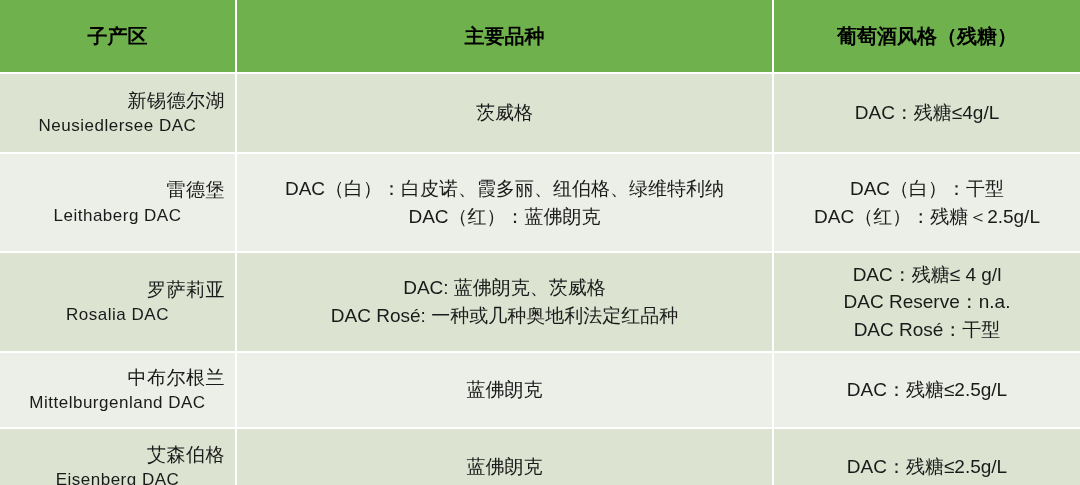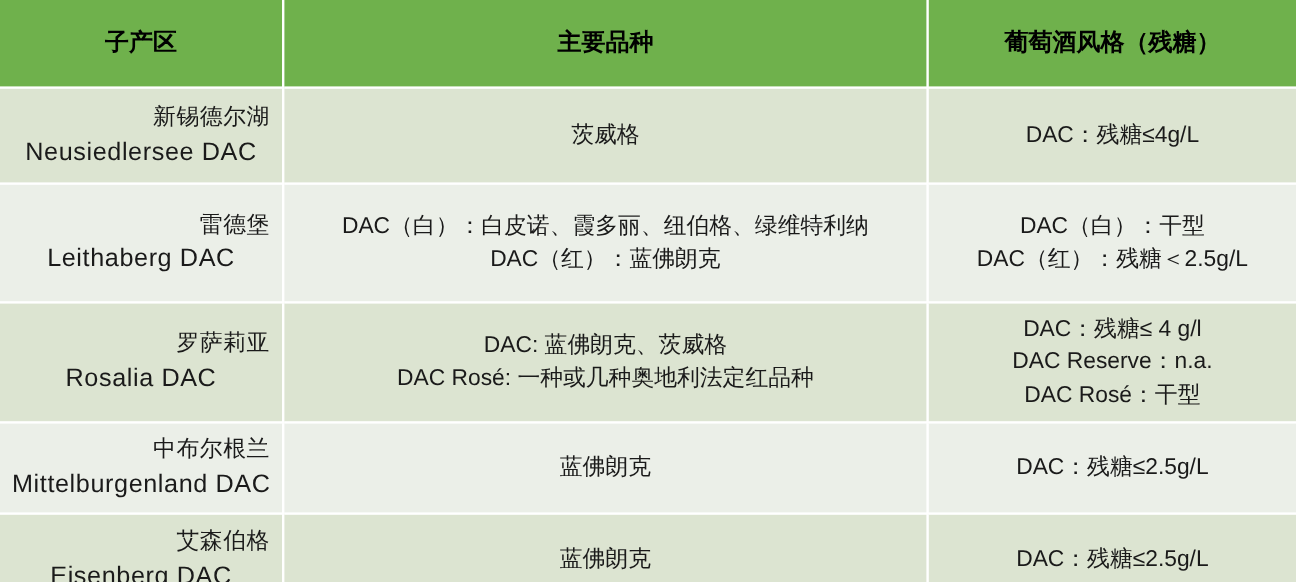--- a/index.html
+++ b/index.html
@@ -74,21 +74,21 @@
   tr.data-row-3 { height: 100px; border-radius: 29px; }
   tr.data-row-4 { height: 76px; }
   tr.data-row-5 { height: 77px; }
 
   .cell-lines { display: block; }
   .cell-line {
     display: block;
     white-space: nowrap;
   }
   .line-cn { font-size: 19px; text-align: right; }
-  .line-latin { font-size: 21px; }
+  .line-latin { font-size: 17px; }
 
   td.subregion-cell .cell-line { letter-spacing: 0.5px; }
 </style>
 </head>
 <body>
 
 <div class="table-wrap">
   <table class="dac-table">
     <colgroup>
       <col class="col-subregion">

